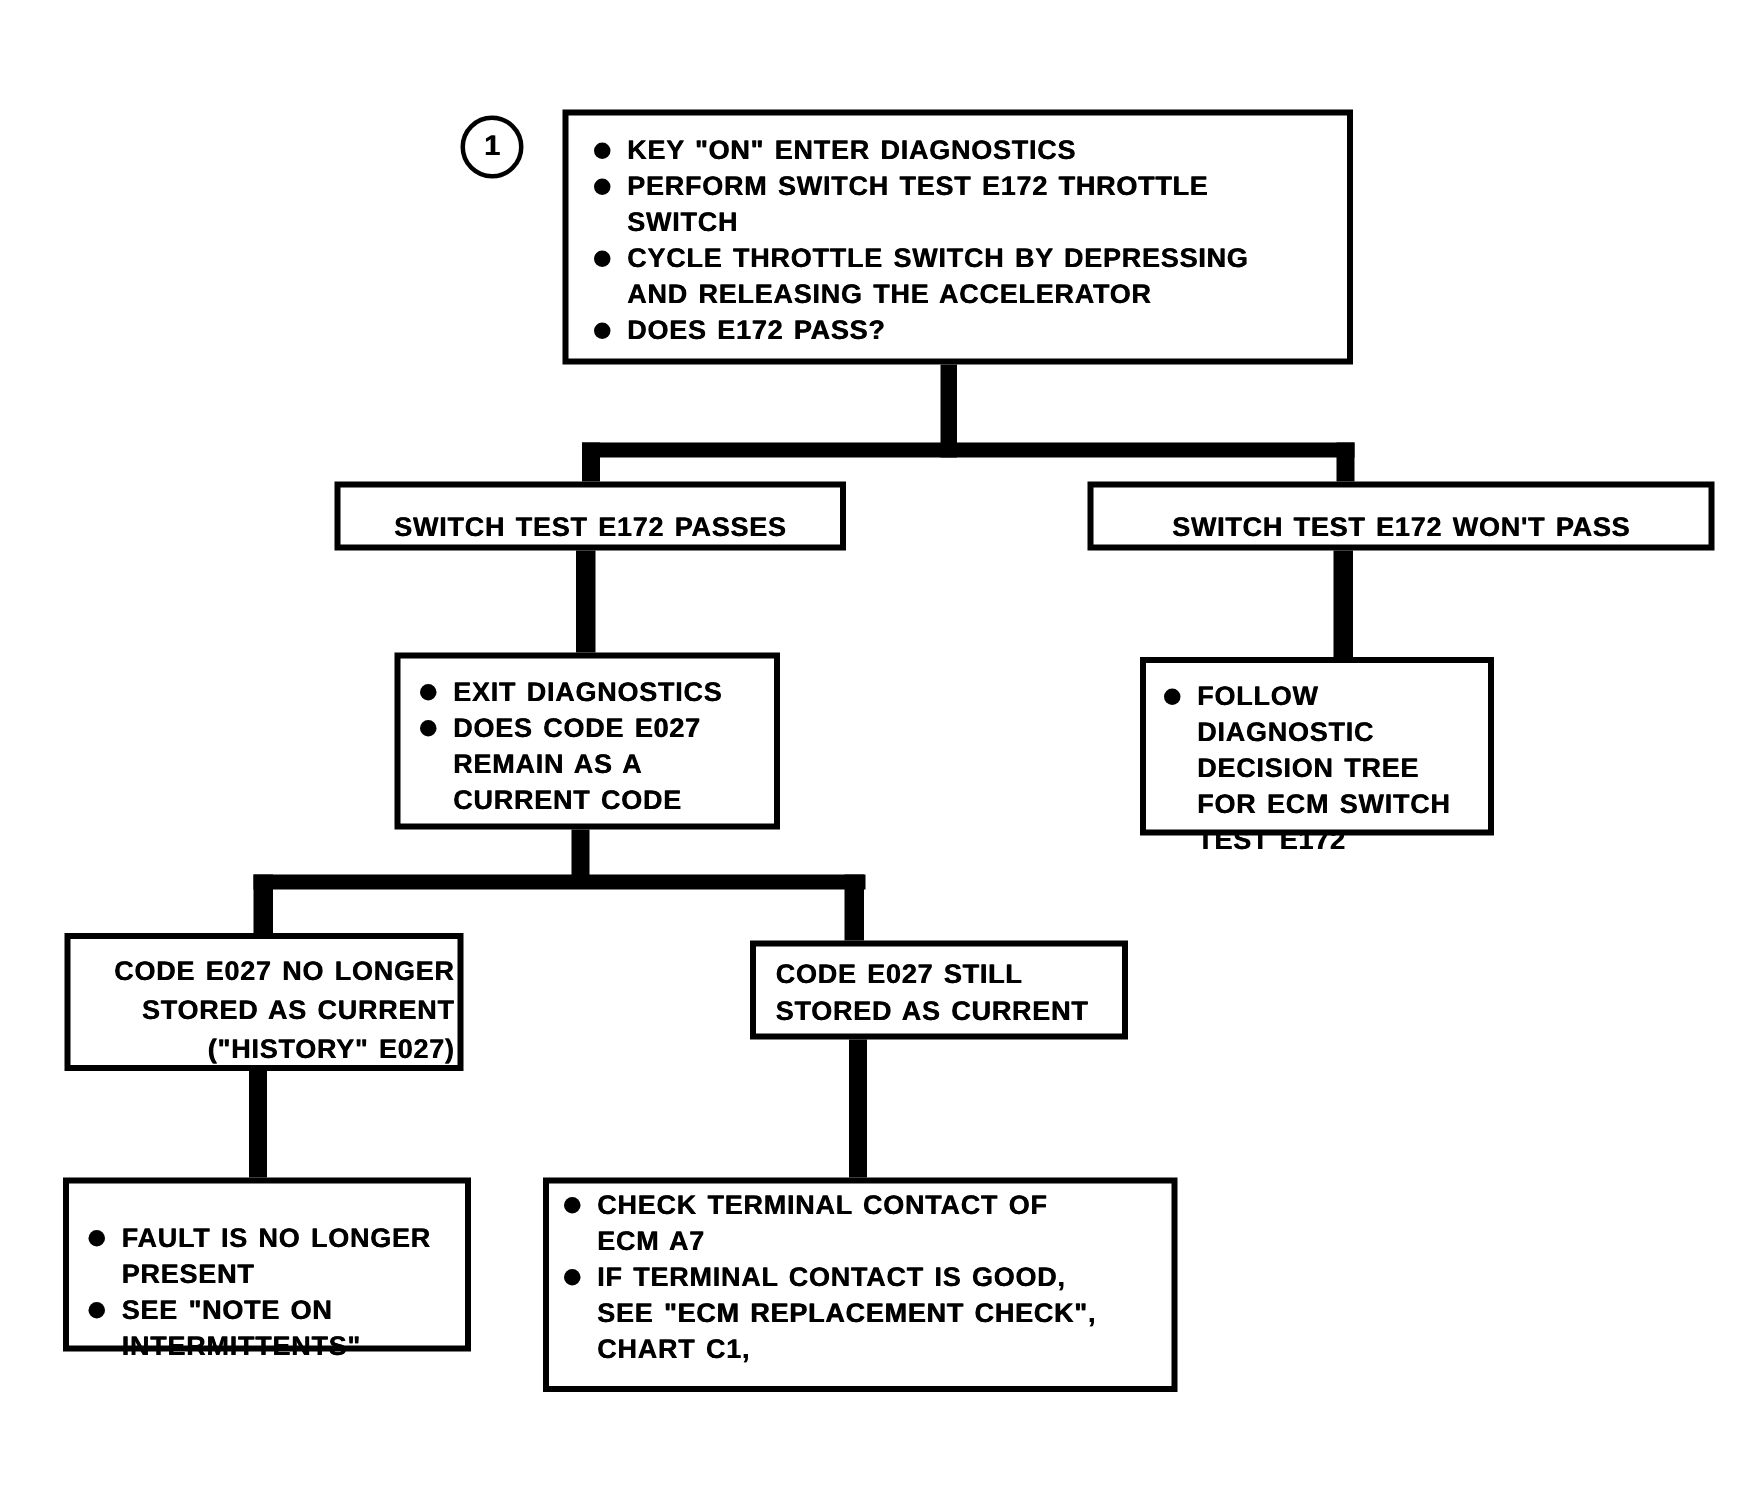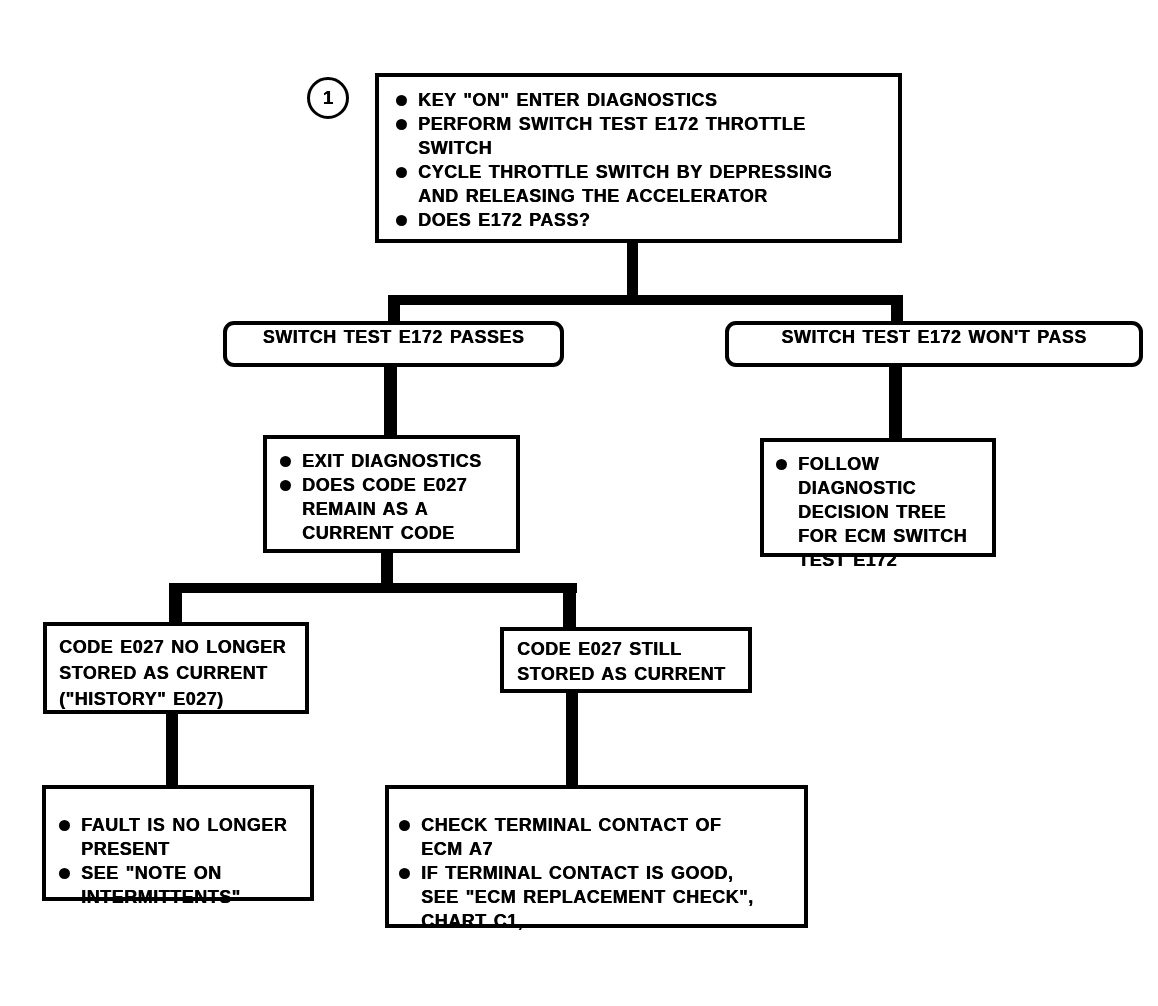--- a/index.html
+++ b/index.html
@@ -19,23 +19,22 @@
     border: 4px solid #000000;
     background: #ffffff;
     font-size: 18px;
     line-height: 24px;
     letter-spacing: 0.5px;
     word-spacing: 1.5px;
     text-shadow: 0.4px 0 0 currentColor;
   }
   .node.center-text {
     display: flex;
-    align-items: flex-start;
+    align-items: flex-end;
     justify-content: center;
-    border-radius: 11px;
   }
   .label { white-space: pre-line; }
   .li { display: flex; }
   .dot {
     width: 11px; height: 11px;
     border-radius: 50%;
     background: #000000;
     flex: none;
     margin: 7px 11px 0 0;
   }
@@ -53,24 +52,24 @@
     justify-content: center;
     font-size: 19px;
     text-shadow: 0.4px 0 0 currentColor;
   }
   
   #node-start    { left: 375px; top: 73px;  width: 527px; height: 170px; padding: 11px 6px 0 17px; }
   #node-passes   { left: 223px; top: 321px; width: 341px; height: 46px; }
   #node-wontpass { left: 725px; top: 321px; width: 418px; height: 46px; }
   #node-exit     { left: 263px; top: 435px; width: 257px; height: 118px; padding: 10px 2px 0 13px; }
   #node-follow   { left: 760px; top: 438px; width: 236px; height: 119px; padding: 10px 2px 0 12px; }
-  #node-history  { left: 43px;  top: 622px; width: 266px; height: 92px;  padding: 8px 2px 0 12px; line-height: 26px; }
+  #node-history  { left: 43px;  top: 622px; width: 266px; height: 92px;  padding: 8px 2px 0 12px; line-height: 26px; text-align: right; }
   #node-still    { left: 500px; top: 627px; width: 252px; height: 66px;  padding: 6px 2px 0 13px; line-height: 25px; }
   #node-fault    { left: 42px;  top: 785px; width: 272px; height: 116px; padding: 24px 2px 0 13px; }
-  #node-check    { left: 385px; top: 785px; width: 423px; height: 143px; padding: 24px 2px 0 10px; }
+  #node-check    { left: 362px; top: 785px; width: 423px; height: 143px; padding: 2px 2px 0 10px; }
   
   #conn-start-down     { left: 627px; top: 240px; width: 11px; height: 65px; }
   #conn-branch1-h      { left: 388px; top: 295px; width: 515px; height: 10px; }
   #conn-branch1-left   { left: 388px; top: 295px; width: 12px; height: 29px; }
   #conn-branch1-right  { left: 891px; top: 295px; width: 12px; height: 29px; }
   #conn-passes-down    { left: 384px; top: 363px; width: 13px; height: 74px; }
   #conn-wontpass-down  { left: 889px; top: 363px; width: 13px; height: 78px; }
   #conn-exit-down      { left: 381px; top: 550px; width: 12px; height: 42px; }
   #conn-branch2-h      { left: 169px; top: 583px; width: 408px; height: 10px; }
   #conn-branch2-left   { left: 169px; top: 583px; width: 13px; height: 42px; }

